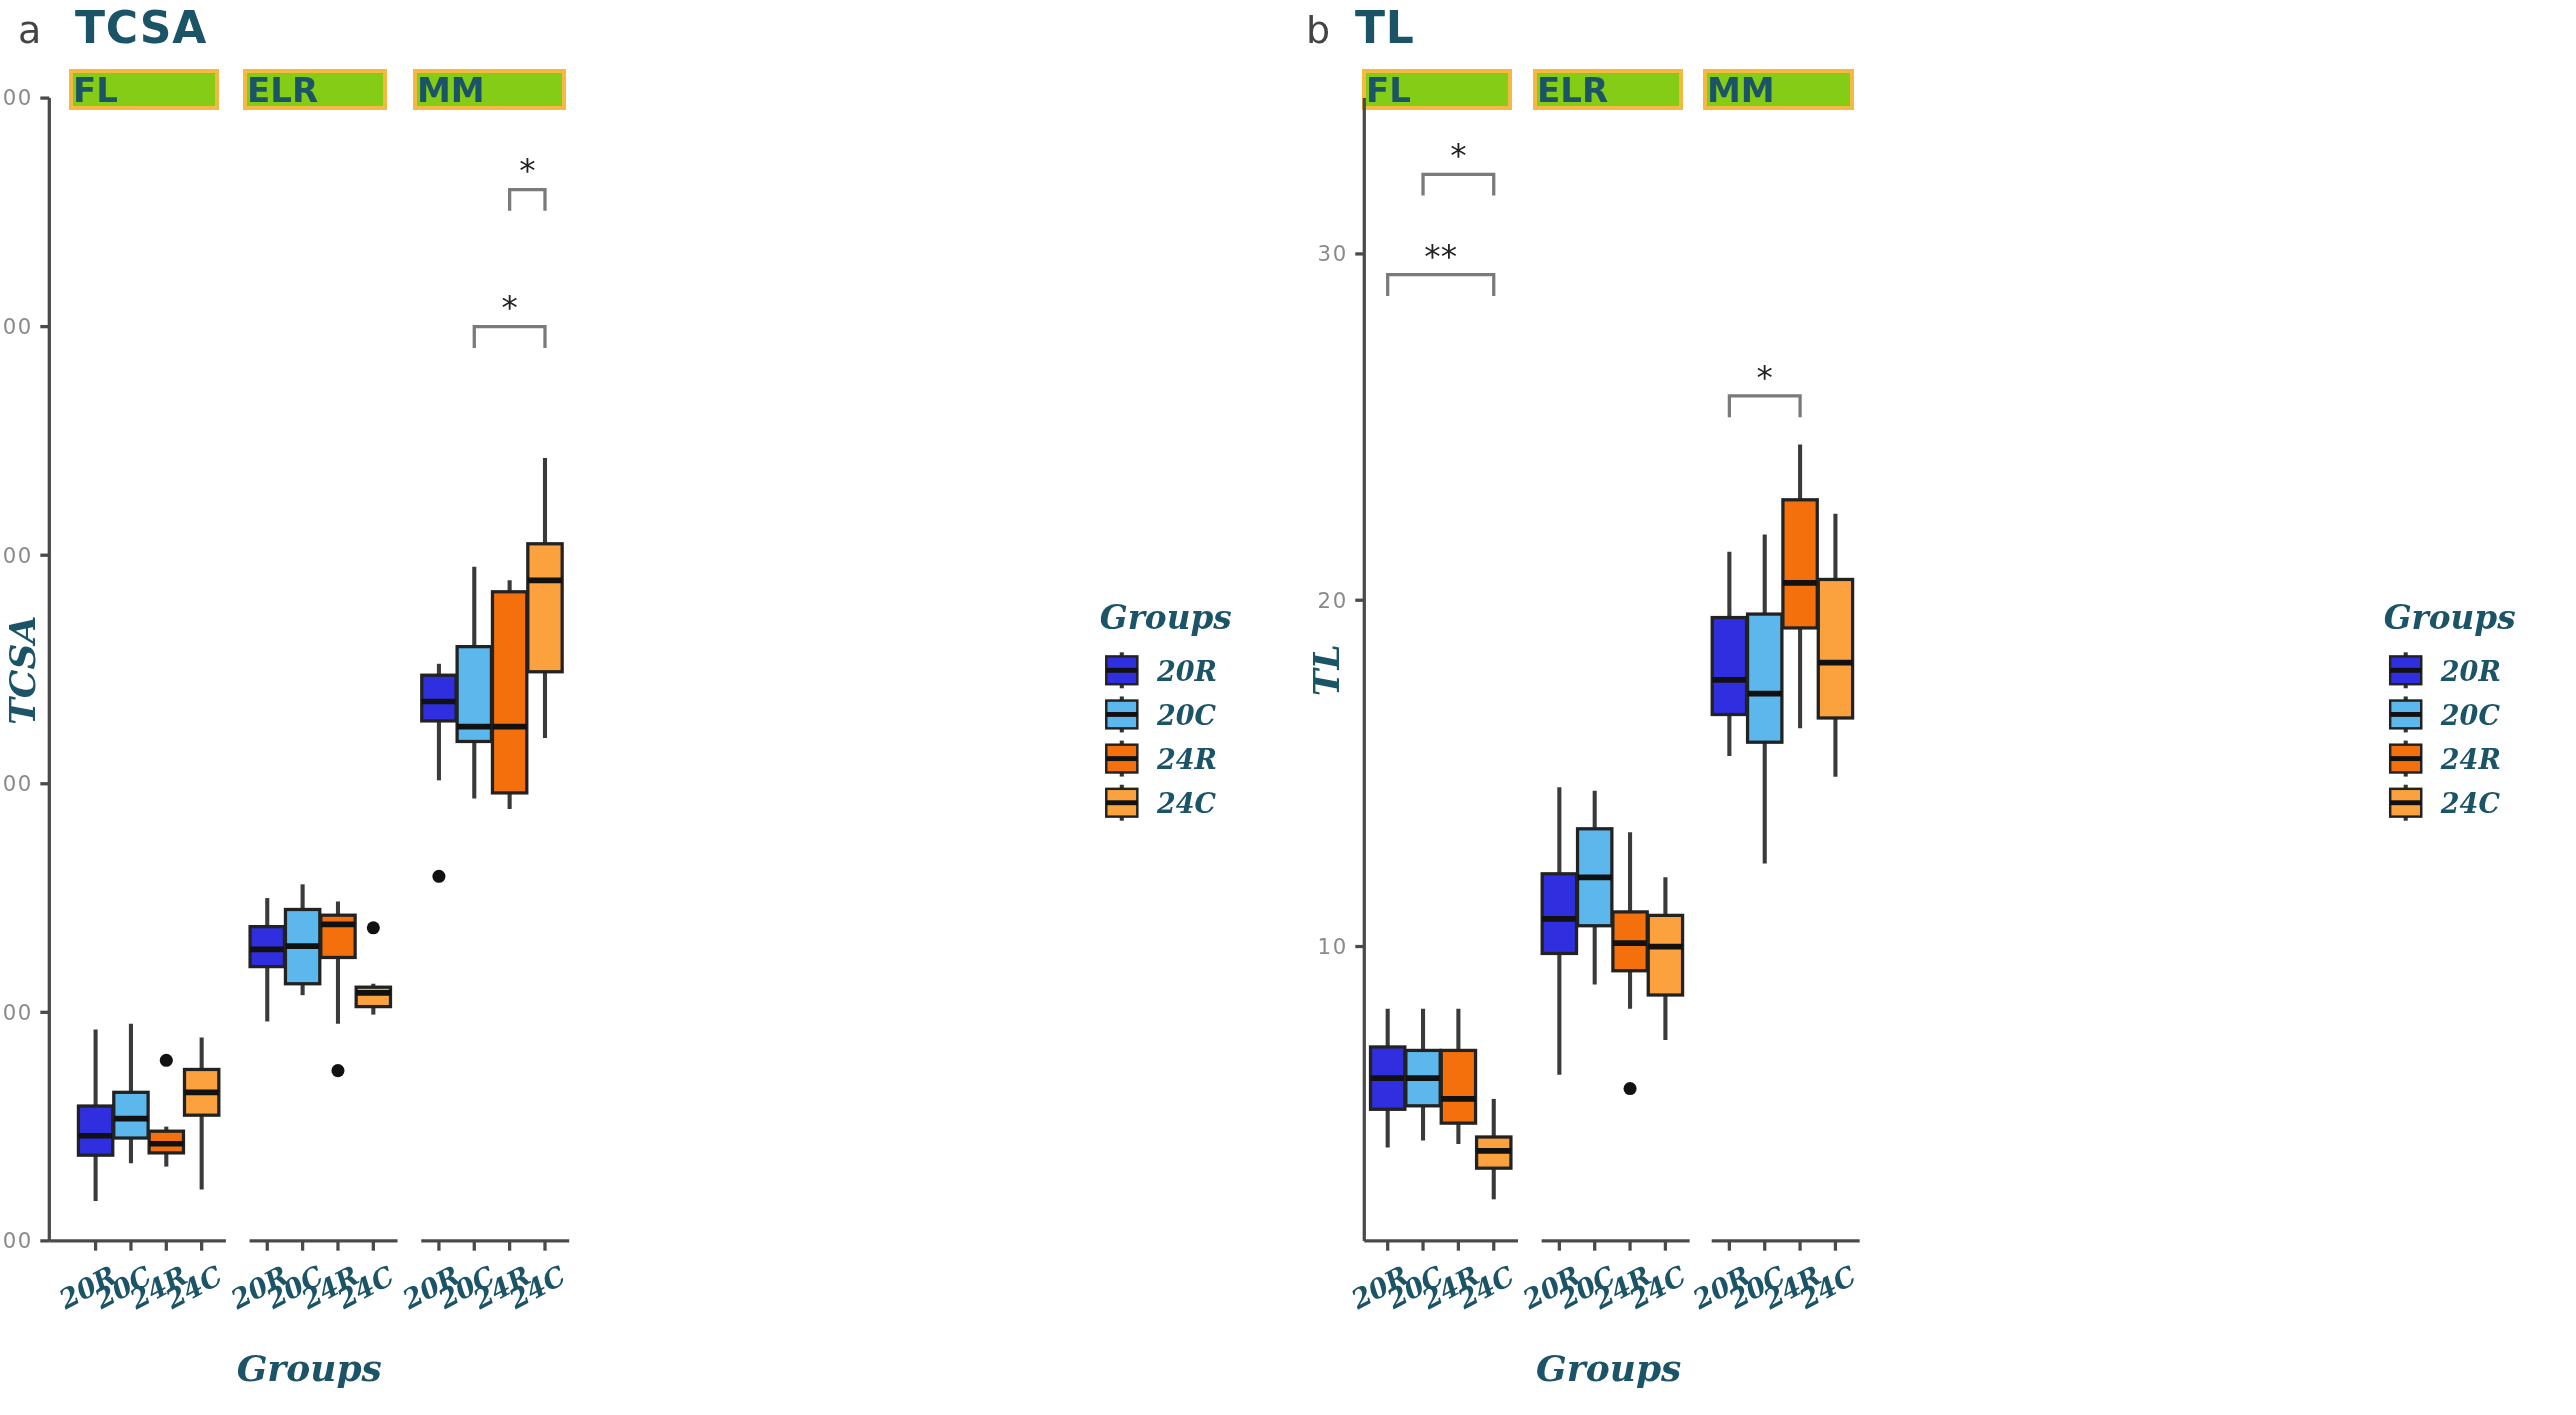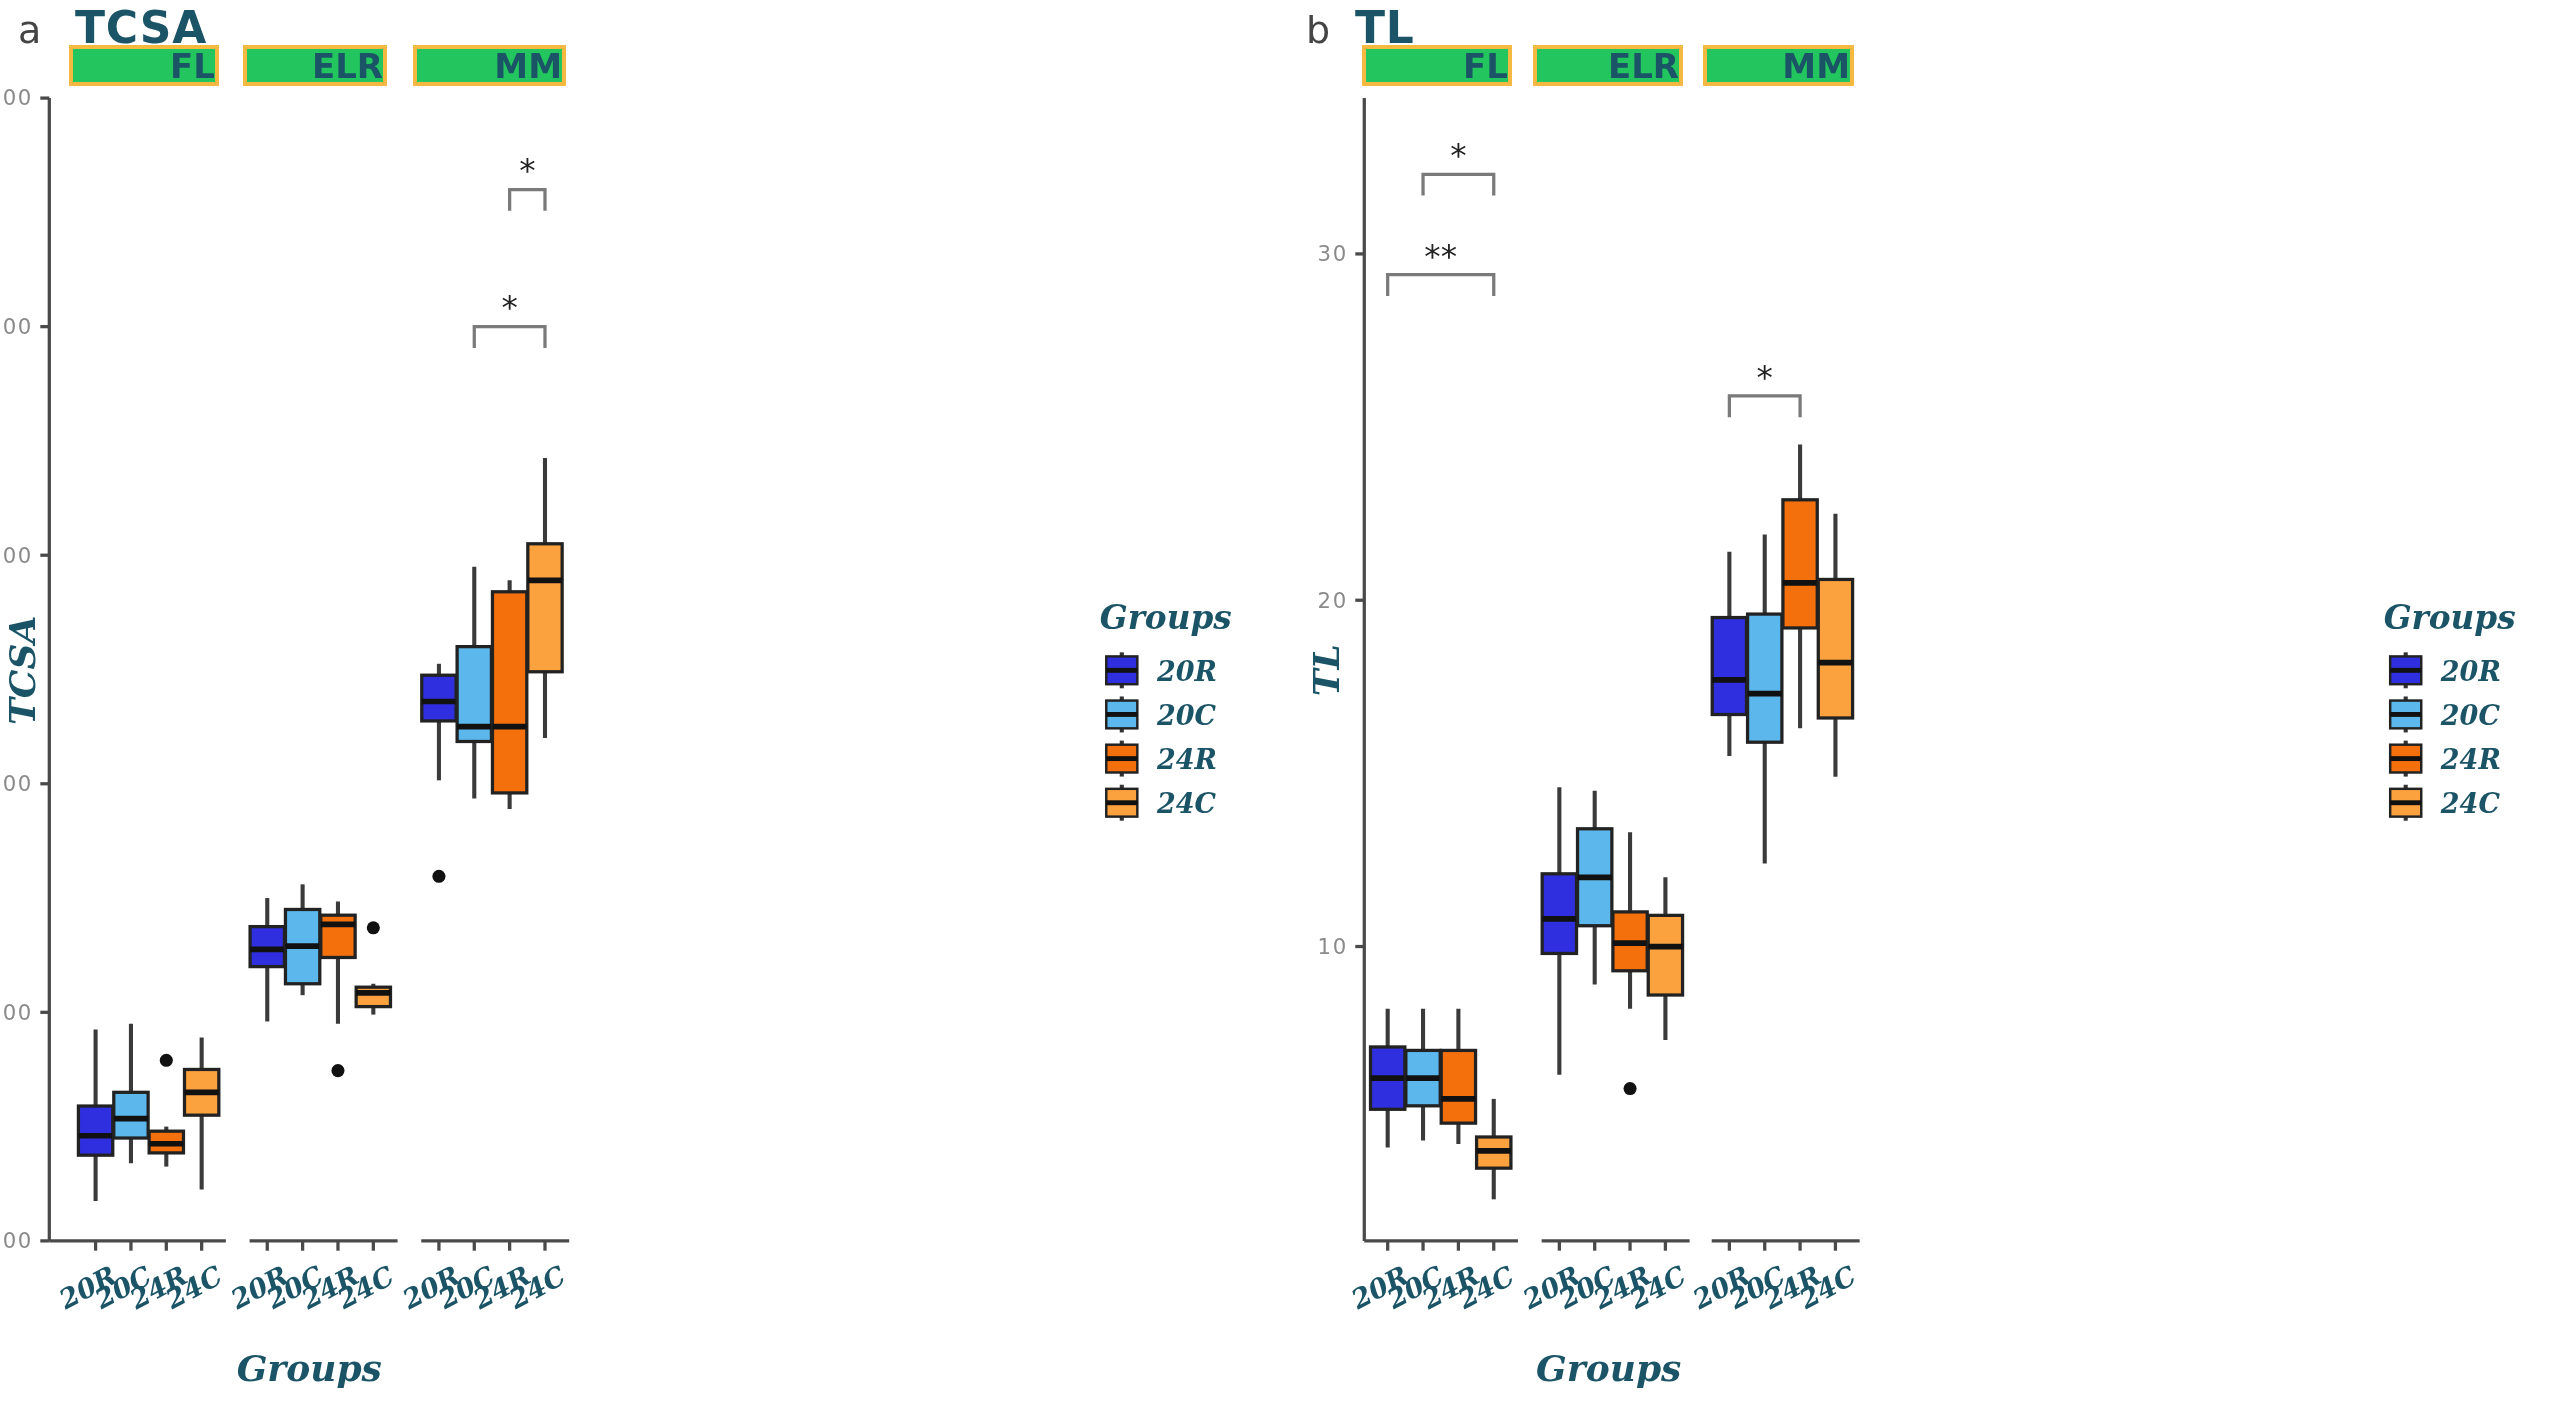--- a/index.html
+++ b/index.html
@@ -4,22 +4,22 @@
 <style>
   html,body{margin:0;padding:0;background:#ffffff;}
   body{width:2576px;height:1415px;font-family:"Liberation Sans",sans-serif;position:relative;overflow:hidden;}
   .panel{position:absolute;top:0;height:1415px;}
   #panel-a{left:0;width:1288px;}
   #panel-b{left:1288px;width:1288px;}
 
   .panel-letter{position:absolute;font-size:38px;color:#444;font-weight:400;font-family:"DejaVu Sans",sans-serif;}
   .panel-title{position:absolute;font-size:44px;color:#1b5466;font-weight:600;font-family:"DejaVu Sans",sans-serif;letter-spacing:0.8px;}
 
-  .facet-strip{position:absolute;border:4.1px solid #f5b942;background:#22c55e;box-sizing:border-box;
-       display:flex;align-items:center;justify-content:flex-end;}
+  .facet-strip{position:absolute;border:4.1px solid #f5b942;background:#84cc16;box-sizing:border-box;
+       display:flex;align-items:center;justify-content:flex-start;margin-top:24px;}
   .facet-strip span{font-size:34px;color:#1b5466;font-weight:700;font-family:"DejaVu Sans",sans-serif;}
 
   .plotsvg{position:absolute;left:0;top:0;}
 
   .axis-tick-label{font-size:26px;fill:#8a8a8a;font-family:"DejaVu Sans",sans-serif;letter-spacing:2px;}
   .axis-title{font-size:44px;fill:#1b5466;font-family:"DejaVu Serif",serif;font-style:italic;font-weight:700;}
   .cat-label{font-size:33px;fill:#1b5466;font-family:"DejaVu Serif",serif;font-style:italic;font-weight:700;}
   .x-axis-title{font-size:44px;fill:#1b5466;font-family:"DejaVu Serif",serif;font-style:italic;font-weight:700;}
   .sig-star{font-size:40px;fill:#222;font-family:"DejaVu Sans",sans-serif;}
   .legend-title{font-size:40px;fill:#1b5466;font-family:"DejaVu Serif",serif;font-style:italic;font-weight:700;}

